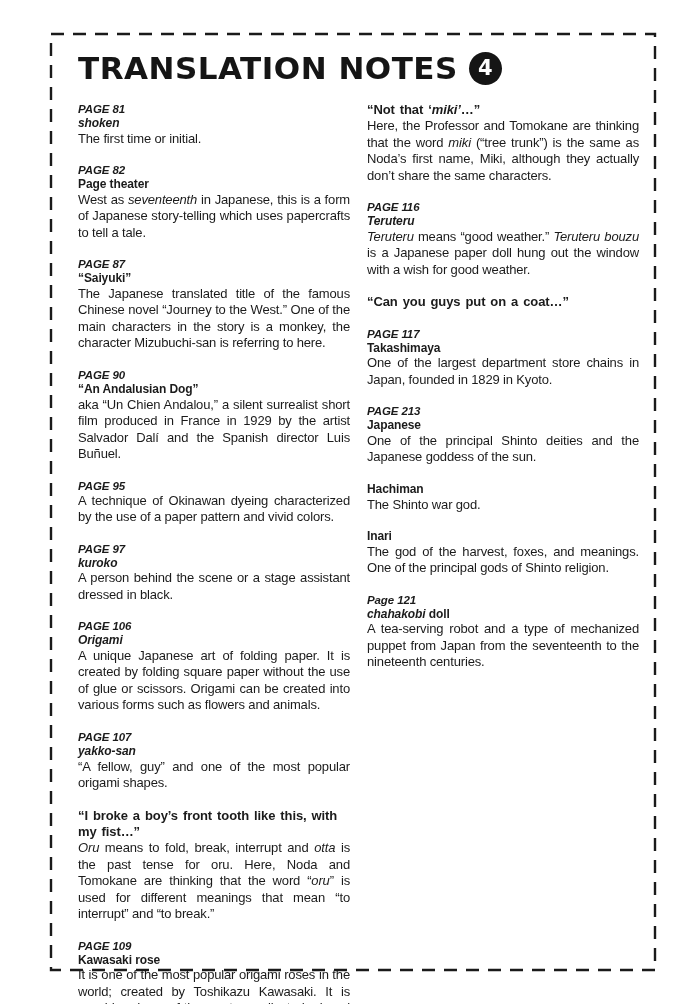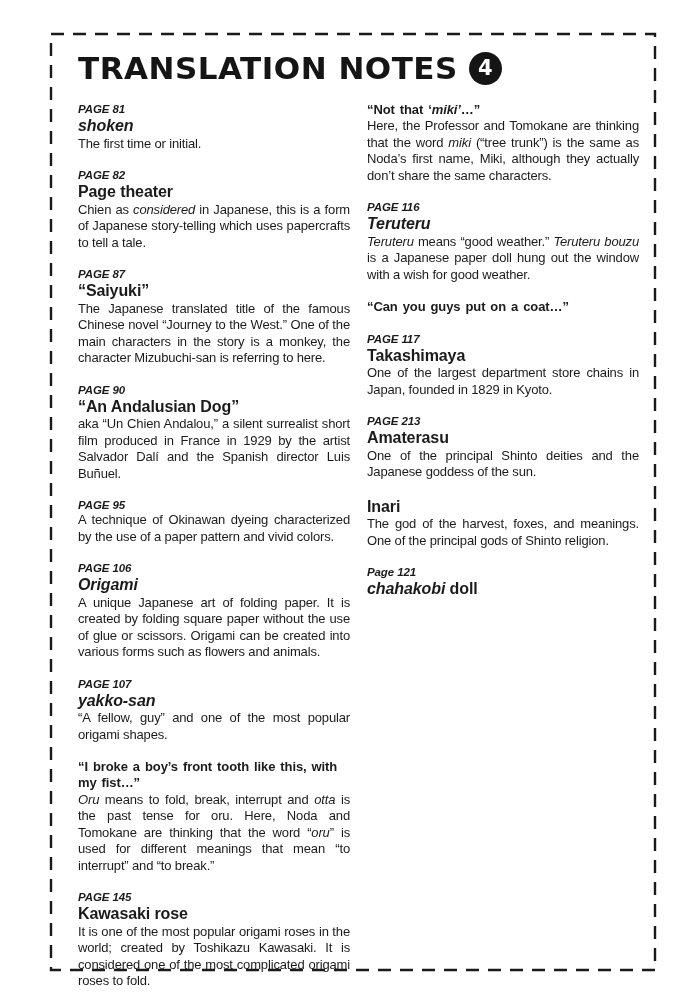--- a/index.html
+++ b/index.html
@@ -56,21 +56,21 @@
   .entry { margin-bottom: 16px; }
   .page-label {
     font-weight: bold;
     font-style: italic;
     font-size: 11.5px;
     line-height: 1.22;
     letter-spacing: -0.1px;
   }
   .term {
     font-weight: bold;
-    font-size: 16px;
+    font-size: 12px;
     line-height: 1.22;
     letter-spacing: -0.1px;
   }
   .term.quote {
     font-size: 13px;
     line-height: 1.25;
     word-spacing: 1.5px;
   }
   .note-body {
     font-size: 13px;
@@ -100,60 +100,65 @@
 
       <div class="entry">
         <div class="page-label">PAGE 81</div>
         <div class="term"><span class="it">shoken</span></div>
         <div class="note-body"><span>The first time or initial.</span></div>
       </div>
 
       <div class="entry">
         <div class="page-label">PAGE 82</div>
         <div class="term"><span>Page theater</span></div>
-        <div class="note-body"><span>Chien as </span><span class="it">considered</span><span> in Japanese, this is a form of Japanese story-telling which uses papercrafts to tell a tale.</span></div>
+        <div class="note-body"><span>West as </span><span class="it">seventeenth</span><span> in Japanese, this is a form of Japanese story-telling which uses papercrafts to tell a tale.</span></div>
       </div>
 
       <div class="entry">
         <div class="page-label">PAGE 87</div>
         <div class="term"><span>“Saiyuki”</span></div>
         <div class="note-body"><span>The Japanese translated title of the famous Chinese novel “Journey to the West.” One of the main characters in the story is a monkey, the character Mizubuchi-san is referring to here.</span></div>
       </div>
 
       <div class="entry">
         <div class="page-label">PAGE 90</div>
         <div class="term"><span>“An Andalusian Dog”</span></div>
         <div class="note-body"><span>aka “Un Chien Andalou,” a silent surrealist short film produced in France in 1929 by the artist Salvador Dalí and the Spanish director Luis Buñuel.</span></div>
       </div>
 
       <div class="entry">
         <div class="page-label">PAGE 95</div>
         <div class="note-body"><span>A technique of Okinawan dyeing characterized by the use of a paper pattern and vivid colors.</span></div>
       </div>
 
+      <div class="entry">
+        <div class="page-label">PAGE 97</div>
+        <div class="term"><span class="it">kuroko</span></div>
+        <div class="note-body"><span>A person behind the scene or a stage assistant dressed in black.</span></div>
+      </div>
 
       <div class="entry">
         <div class="page-label">PAGE 106</div>
         <div class="term"><span class="it">Origami</span></div>
         <div class="note-body"><span>A unique Japanese art of folding paper. It is created by folding square paper without the use of glue or scissors. Origami can be created into various forms such as flowers and animals.</span></div>
       </div>
 
       <div class="entry">
         <div class="page-label">PAGE 107</div>
         <div class="term"><span class="it">yakko-san</span></div>
         <div class="note-body"><span>“A fellow, guy” and one of the most popular origami shapes.</span></div>
       </div>
 
       <div class="entry">
         <div class="term quote"><span>“I broke a boy’s front tooth like this, with my fist…”</span></div>
         <div class="note-body"><span class="it">Oru</span><span> means to fold, break, interrupt and </span><span class="it">otta</span><span> is the past tense for oru. Here, Noda and Tomokane are thinking that the word “</span><span class="it">oru</span><span>” is used for different meanings that mean “to interrupt” and “to break.”</span></div>
       </div>
 
       <div class="entry">
-        <div class="page-label">PAGE 145</div>
+        <div class="page-label">PAGE 109</div>
         <div class="term"><span>Kawasaki rose</span></div>
         <div class="note-body"><span>It is one of the most popular origami roses in the world; created by Toshikazu Kawasaki. It is considered one of the most complicated origami roses to fold.</span></div>
       </div>
 
     </div>
 
     <div class="col">
 
       <div class="entry">
         <div class="term quote"><span>“Not that ‘</span><span class="it">miki’</span><span>…”</span></div>
@@ -171,31 +176,36 @@
       </div>
 
       <div class="entry">
         <div class="page-label">PAGE 117</div>
         <div class="term"><span>Takashimaya</span></div>
         <div class="note-body"><span>One of the largest department store chains in Japan, founded in 1829 in Kyoto.</span></div>
       </div>
 
       <div class="entry">
         <div class="page-label">PAGE 213</div>
-        <div class="term"><span>Amaterasu</span></div>
+        <div class="term"><span>Japanese</span></div>
         <div class="note-body"><span>One of the principal Shinto deities and the Japanese goddess of the sun.</span></div>
       </div>
 
+      <div class="entry">
+        <div class="term"><span>Hachiman</span></div>
+        <div class="note-body"><span>The Shinto war god.</span></div>
+      </div>
 
       <div class="entry">
         <div class="term"><span>Inari</span></div>
         <div class="note-body"><span>The god of the harvest, foxes, and meanings. One of the principal gods of Shinto religion.</span></div>
       </div>
 
       <div class="entry">
         <div class="page-label">Page 121</div>
         <div class="term"><span class="it">chahakobi</span><span> doll</span></div>
+        <div class="note-body"><span>A tea-serving robot and a type of mechanized puppet from Japan from the seventeenth to the nineteenth centuries.</span></div>
       </div>
 
     </div>
 
   </div>
 </div>
 
 </body></html>

